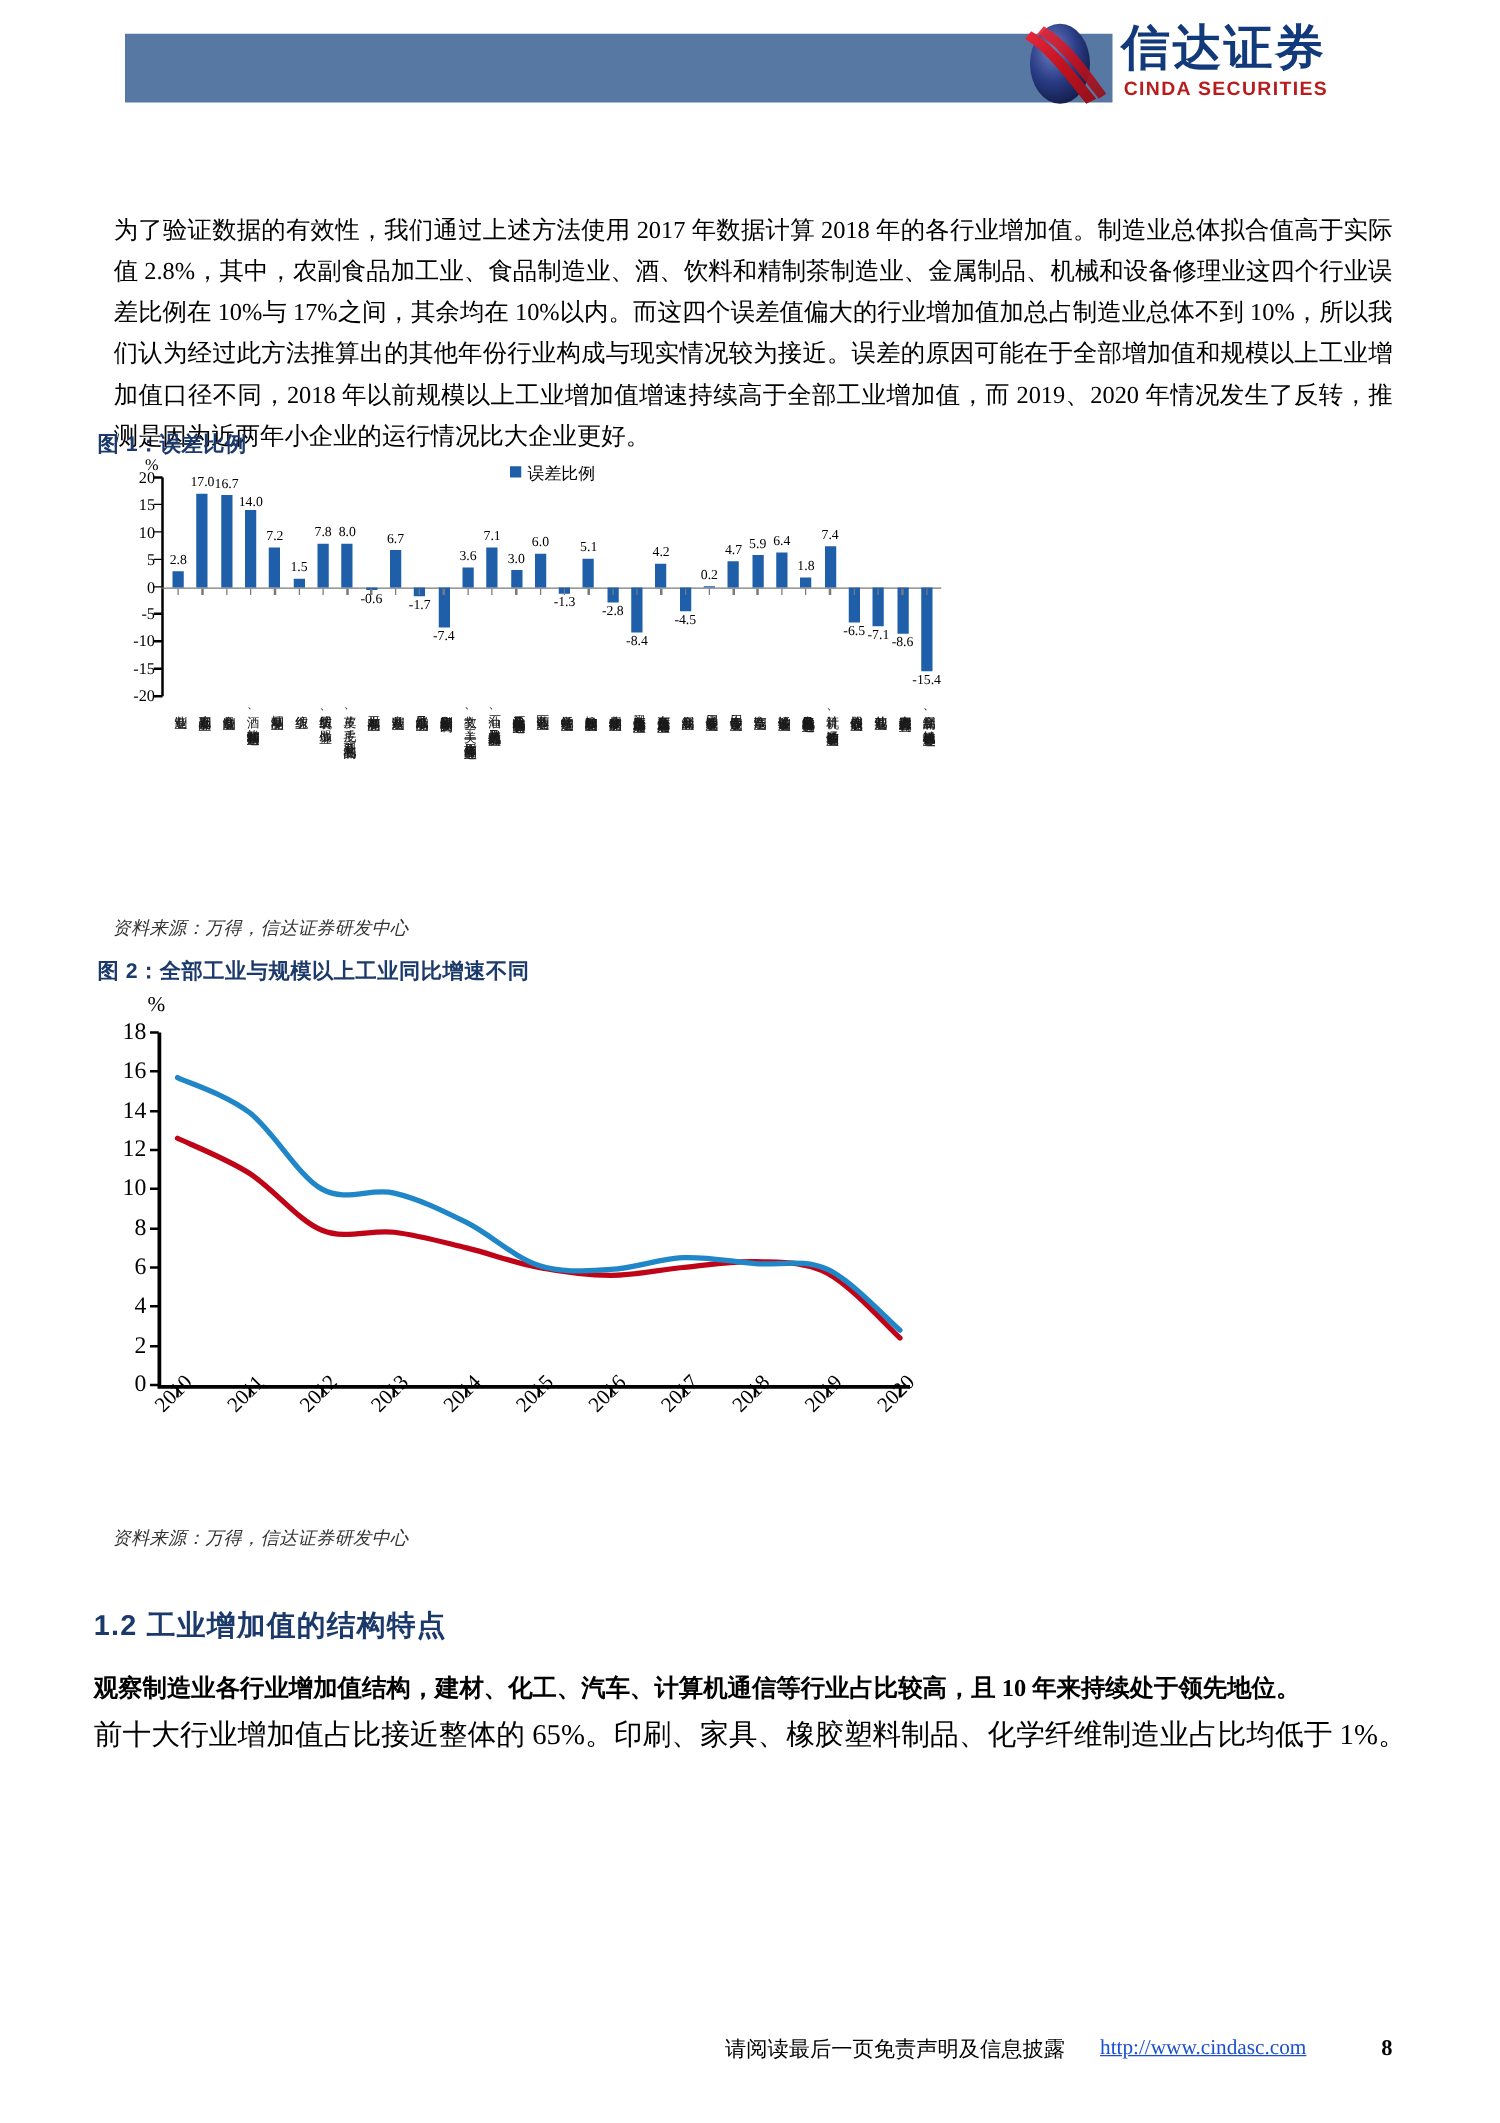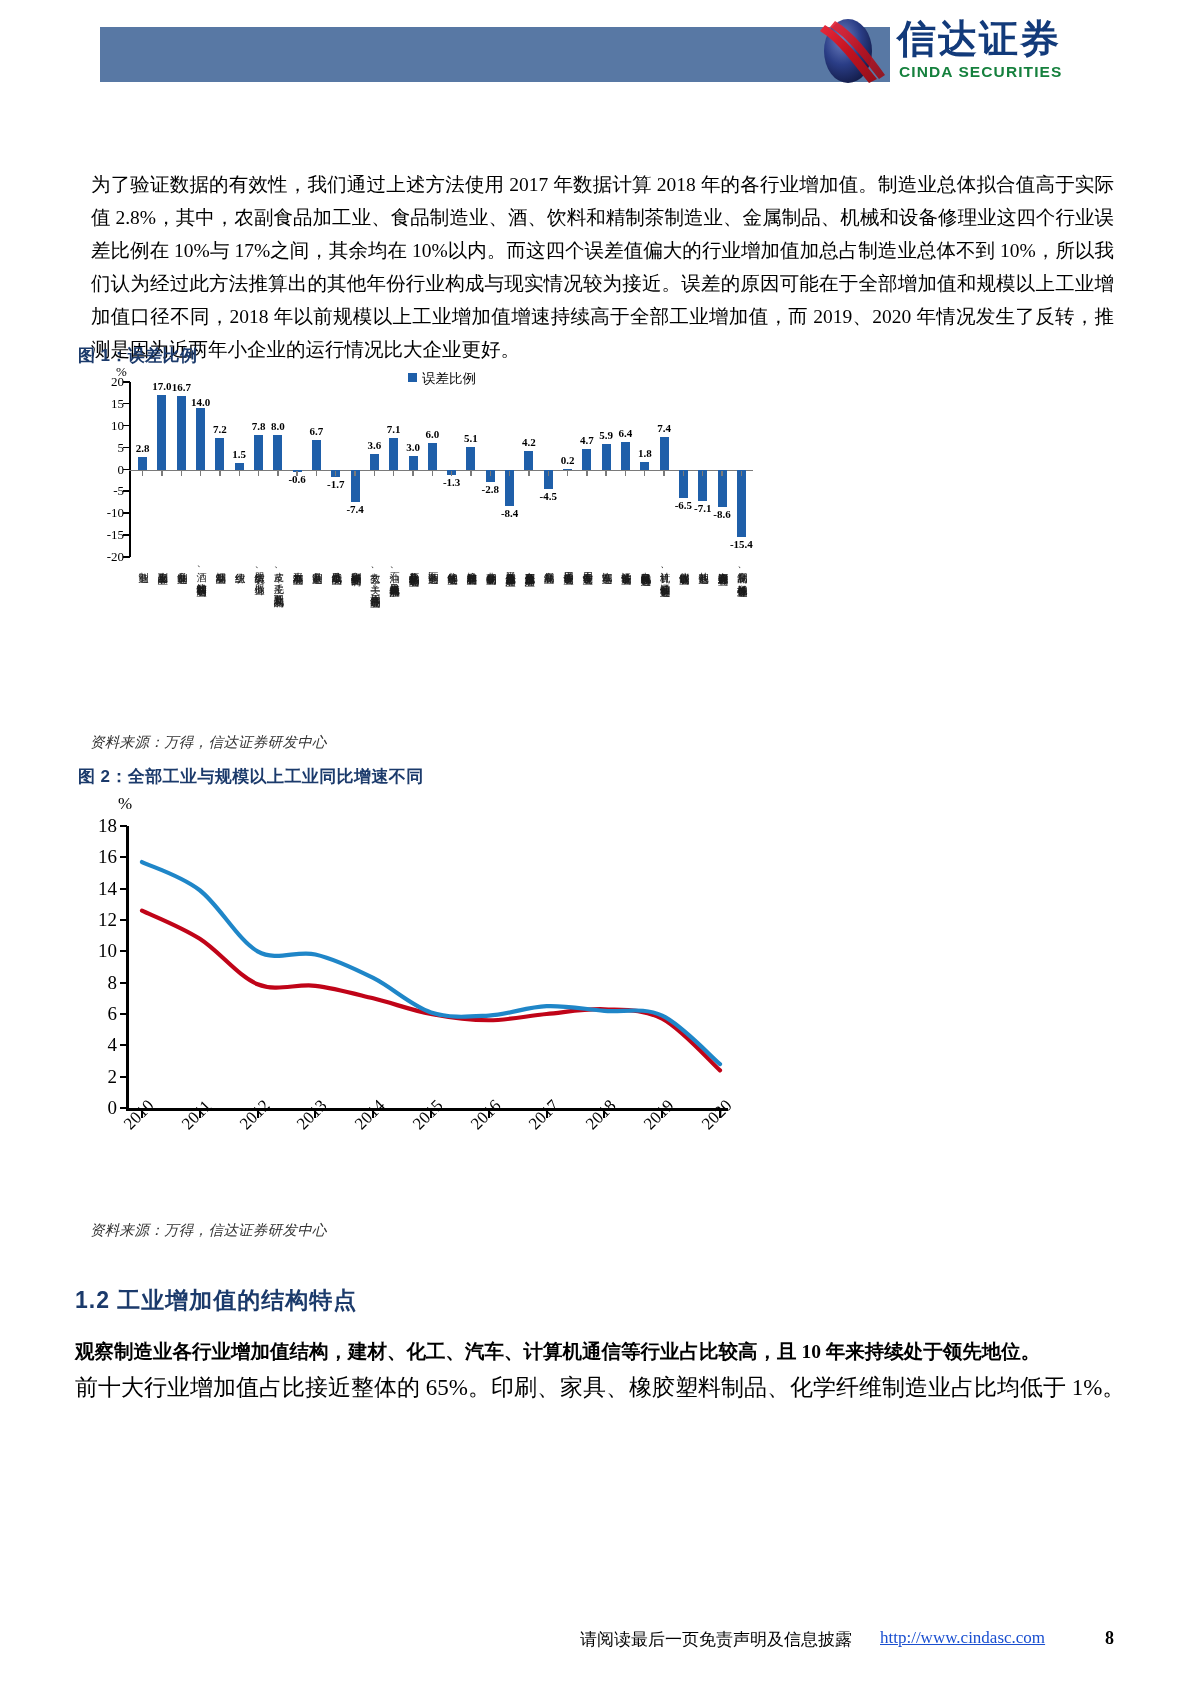--- a/index.html
+++ b/index.html
@@ -11,21 +11,21 @@
   .page{position:absolute;inset:0;}
 
   
   .header{position:absolute;left:0;top:0;width:1200px;height:100px;}
   .header-bar{position:absolute;left:100px;top:27px;width:790px;height:55px;background:#5878a4;}
   .logo-wrap{position:absolute;right:75px;top:15px;width:310px;height:75px;}
   .logo-mark{position:absolute;left:0;top:2px;width:72px;height:68px;}
   .logo-cn{position:absolute;left:82px;top:2px;font-family:"Liberation Sans",sans-serif;
            font-weight:bold;font-size:39px;letter-spacing:2px;color:#123a7a;line-height:44px;}
   .logo-en{position:absolute;left:84px;top:48px;font-family:"Liberation Sans",sans-serif;
-           font-weight:bold;font-size:15.5px;letter-spacing:1.1px;color:#15803d;}
+           font-weight:bold;font-size:15.5px;letter-spacing:1.1px;color:#b91c1c;}
 
   
   .body-text{position:absolute;left:75px;width:1055px;font-size:19.5px;line-height:33px;
              text-align:justify;}
   .p1{top:108px;}
   .p2{top:152px;text-indent:0;}
   .p2 p{margin:16px;}
 
   
   .fig-title{position:absolute;font-family:"Liberation Sans",sans-serif;font-weight:bold;
@@ -39,21 +39,21 @@
   #chart1 .legend .sw{display:inline-block;width:9px;height:9px;background:#1f5fa9;
                       margin-right:5px;vertical-align:1px;}
   .c1-plot{position:absolute;left:55px;top:14px;width:618px;height:175px;}
   .c1-ylab{position:absolute;left:0;top:14px;width:50px;height:175px;}
   .c1-ylab span{position:absolute;right:4px;font-size:13px;transform:translateY(-50%);}
   .c1-xlabels{position:absolute;left:55px;top:196px;width:618px;height:160px;}
   .c1-xlabels .vl{position:absolute;top:0;width:13px;font-size:10.2px;line-height:12.4px;
                   writing-mode:vertical-rl;text-orientation:upright;white-space:nowrap;
                   letter-spacing:.4px;color:#1a1a1a;}
   .bar{position:absolute;background:#1f5fa9;width:9px;}
-  .blabel{position:absolute;font-size:11px;white-space:nowrap;transform:translateX(-50%);font-weight:bold;}
+  .blabel{position:absolute;font-size:11px;white-space:nowrap;transform:translateX(-50%);}
 
   
   #chart2{position:absolute;left:78px;top:790px;width:700px;height:400px;}
   #chart2 .pct{position:absolute;left:40px;top:4px;font-size:17px;}
   .c2-legend{position:absolute;left:185px;top:2px;font-size:19px;line-height:29px;}
   .c2-legend .row{white-space:nowrap;}
   .c2-legend .ln{display:inline-block;width:44px;height:5px;margin-right:7px;vertical-align:4px;}
   .c2-plot{position:absolute;left:50px;top:36px;width:600px;height:282px;}
   .c2-ylab{position:absolute;left:0;top:36px;width:44px;height:282px;}
   .c2-ylab span{position:absolute;right:5px;font-size:19px;transform:translateY(-50%);}

